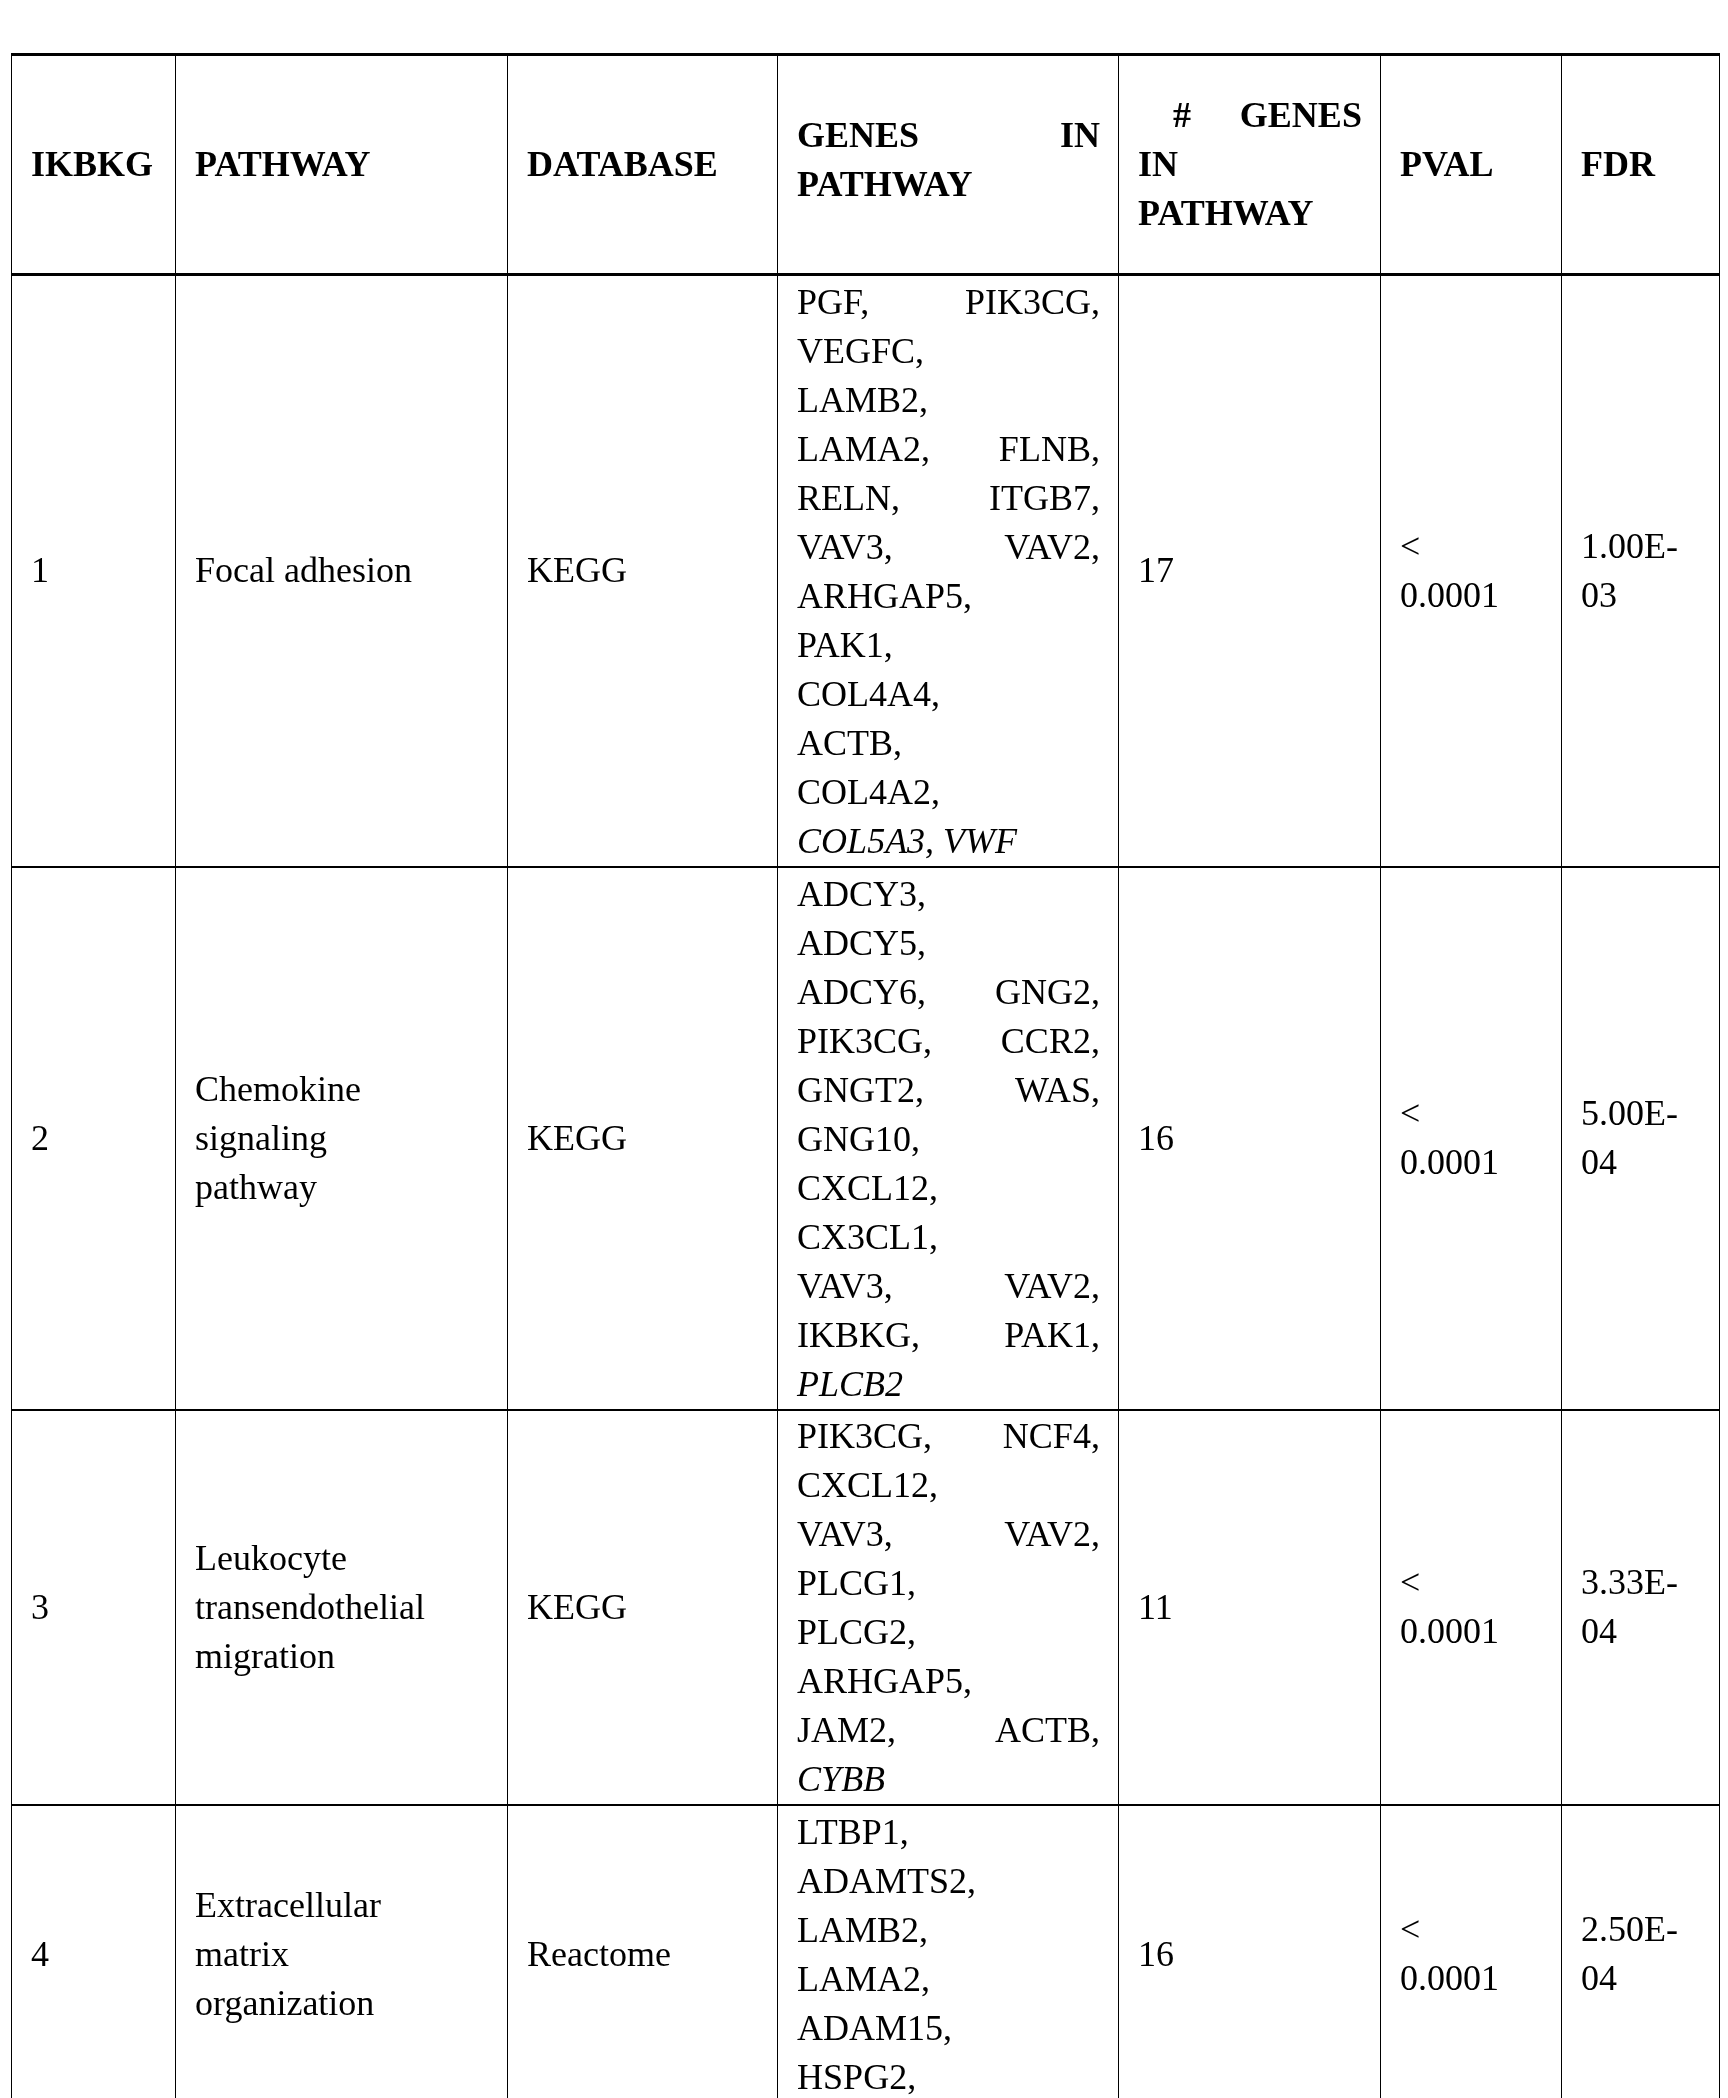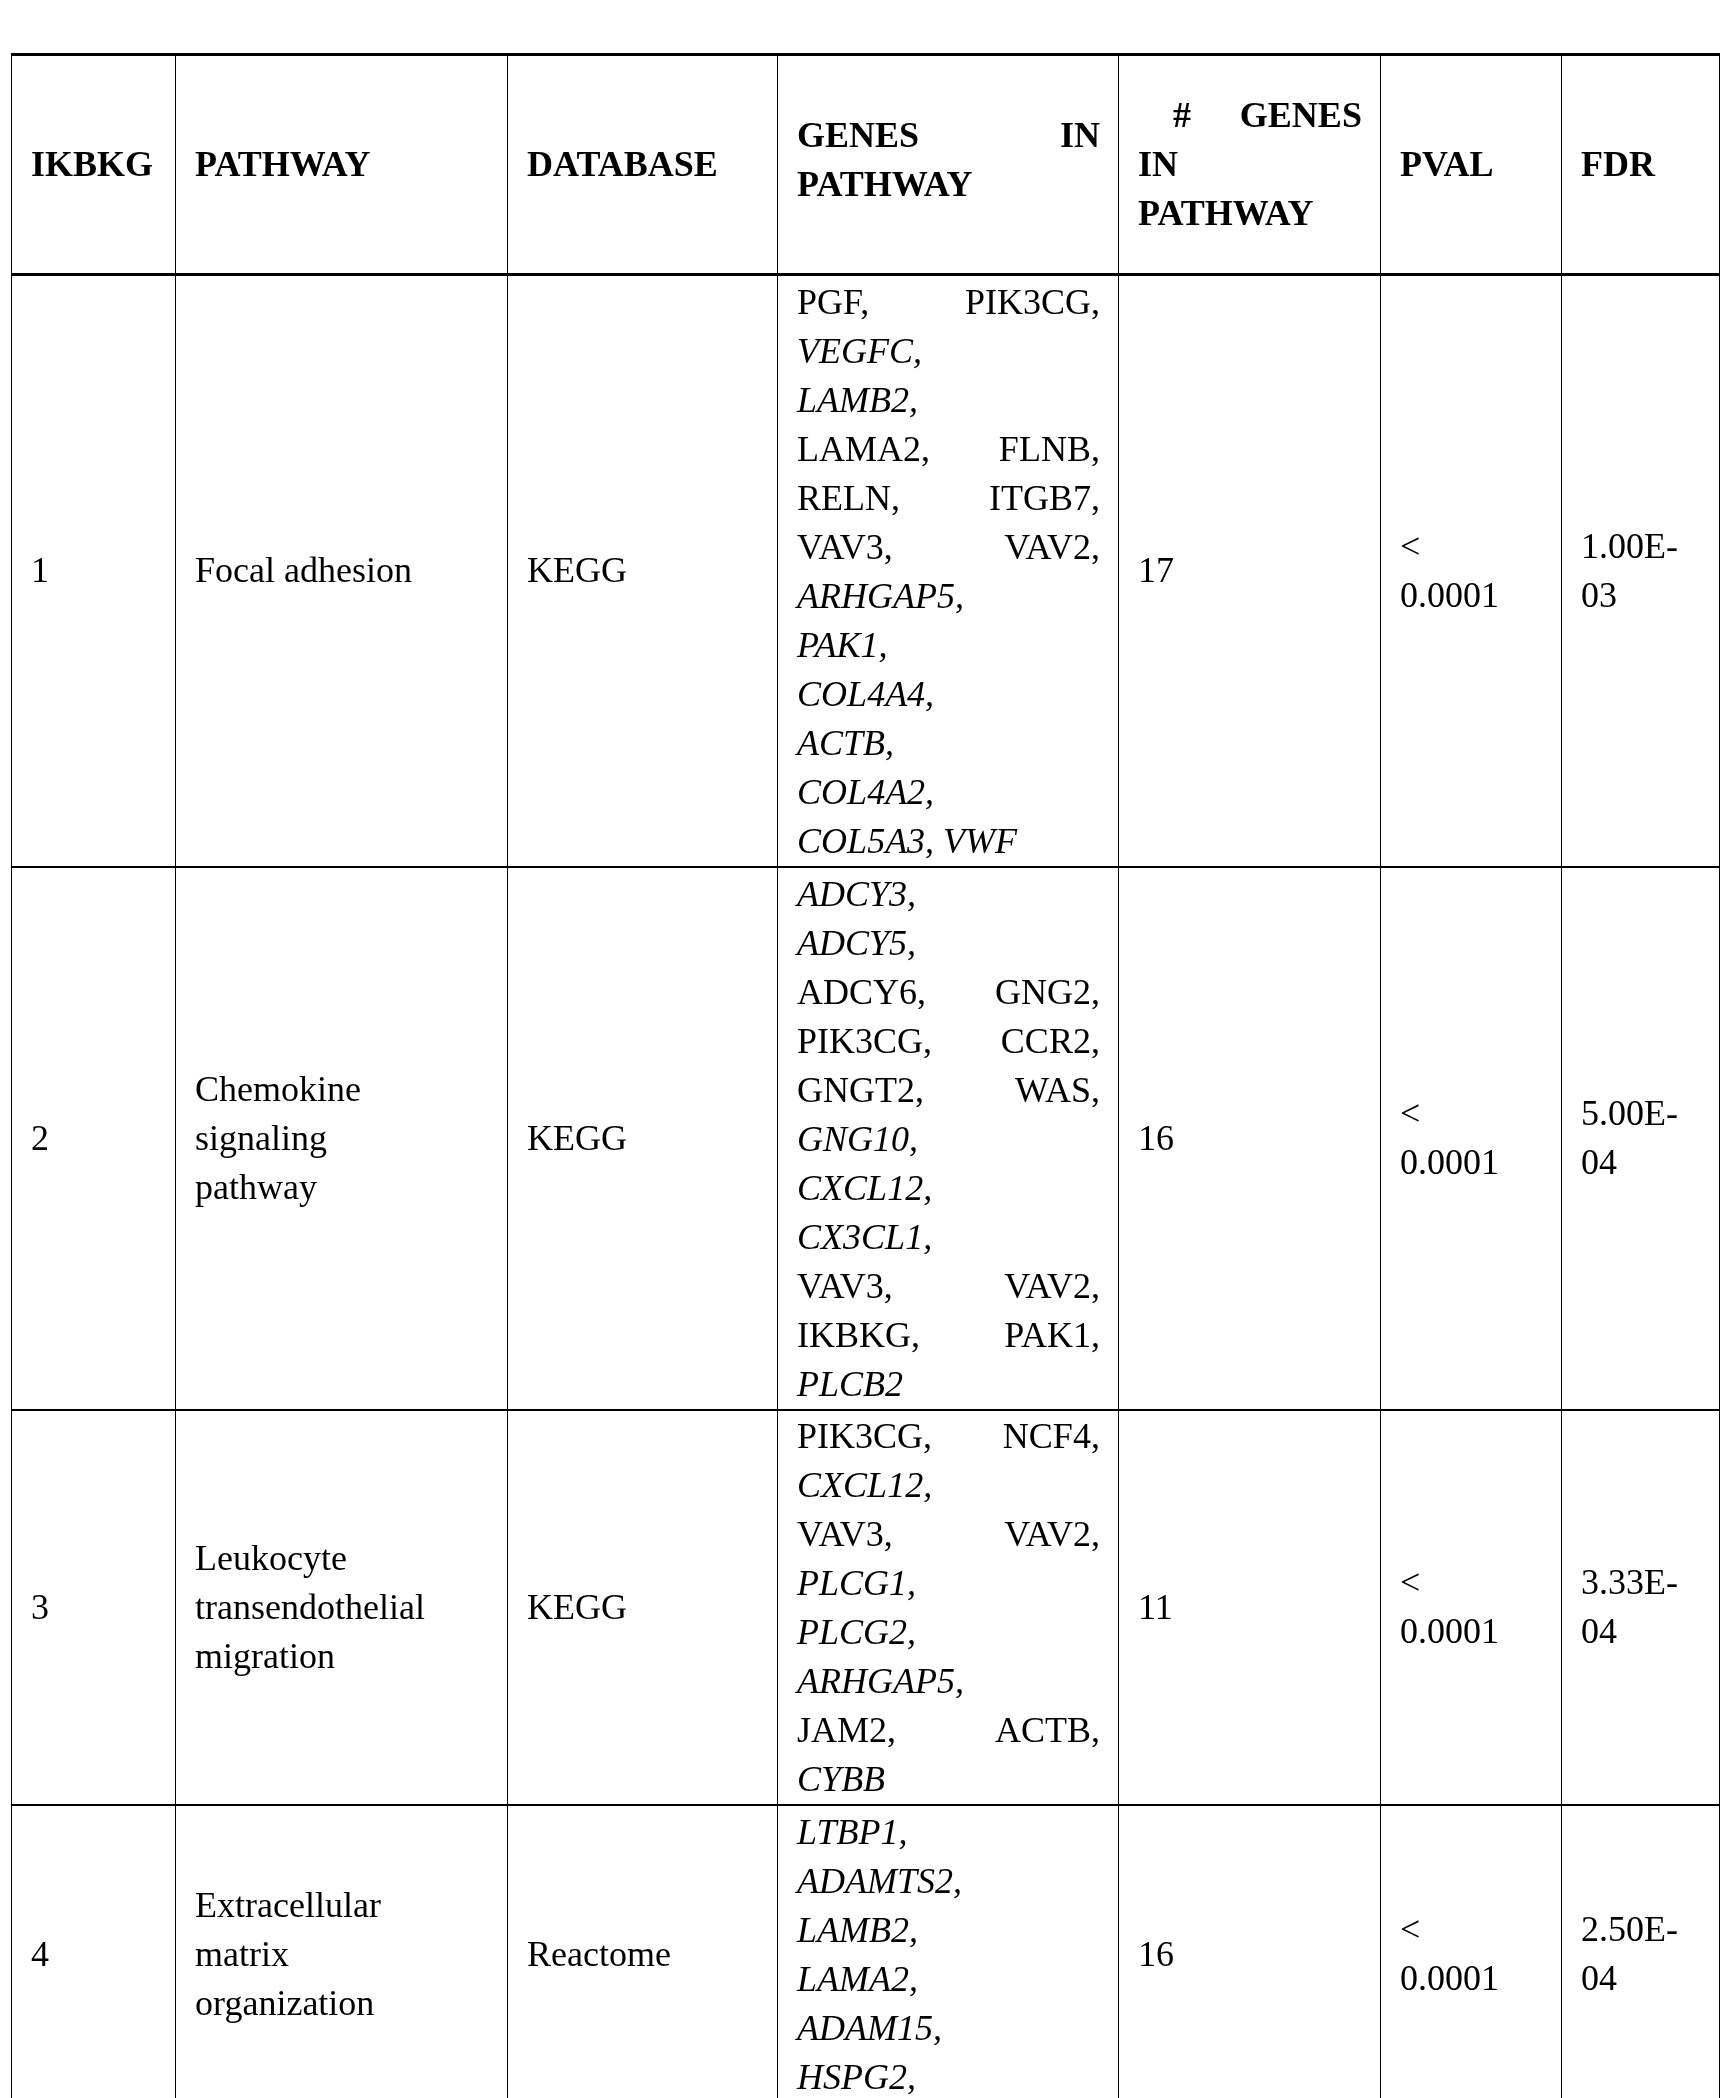--- a/index.html
+++ b/index.html
@@ -70,21 +70,20 @@
       text-align: justify;
       text-align-last: justify;
       white-space: nowrap;
     }
     .gene-line.last {
       text-align-last: left;
       font-style: italic;
     }
     .gene-line.single {
       text-align-last: left;
-      font-style: italic;
     }
     .row-1 td { height: 587px; }
     .row-2 td { height: 541px; }
     .row-3 td { height: 392px; }
     .row-4 td { height: 297px; }
     .hdr-line {
       display: block;
     }
     .hdr-line.left {
       text-align-last: left;

